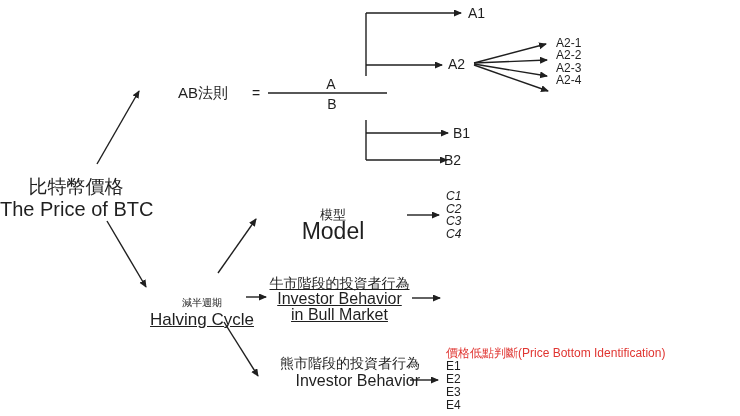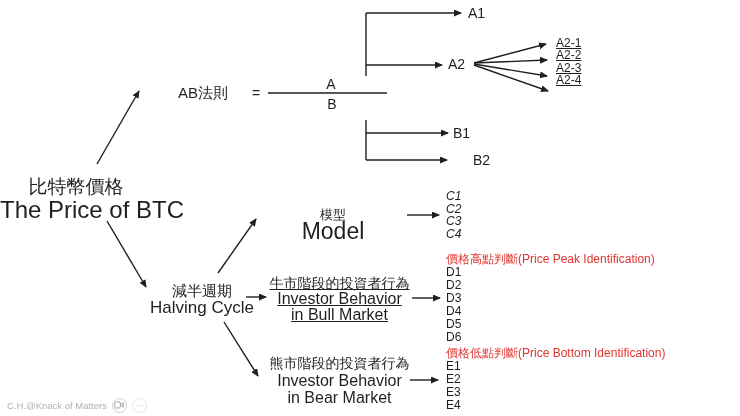--- a/index.html
+++ b/index.html
@@ -6,37 +6,37 @@
   .stage{
     position:relative;width:740px;height:416px;background:#ffffff;overflow:hidden;
     font-family:"Liberation Sans","DejaVu Sans",sans-serif;color:#1f1f1f;
   }
   .stage svg.connectors{position:absolute;left:0;top:0;}
   svg.connectors line{stroke:#1f1f1f;stroke-width:1.4;}
   .abs{position:absolute;white-space:nowrap;}
   .ctr{text-align:center;}
 
   .root-zh{font-size:19px;line-height:23px;}
-  .root-en{font-size:24px;line-height:23px;}
+  .root-en{font-size:20px;line-height:23px;}
 
   .ab-label{font-size:15px;line-height:14px;}
   .equals{font-size:14px;line-height:14px;}
   .frac{font-size:14px;line-height:14px;}
 
   .node-lg{font-size:14px;line-height:15px;}
-  .sub-sm{font-size:13px;line-height:15.5px;text-decoration:underline;}
+  .sub-sm{font-size:13px;line-height:15.5px;}
 
   .model-zh{font-size:13px;line-height:16px;margin-top:8px;}
   .model-en{font-size:23px;line-height:17px;}
 
   .beh-zh{font-size:14px;line-height:16px;}
   .beh-en{font-size:16px;line-height:16px;}
 
-  .halv-zh{font-size:15px;line-height:17px;}
-  .halv-en{font-size:17px;line-height:17px;}
+  .halv-zh{font-size:10px;line-height:17px;margin-top:12px;}
+  .halv-en{font-size:17px;line-height:17px;text-decoration:underline;}
 
   .bear-line{line-height:17px;}
 
   .list{font-size:12px;}
   .list .li{line-height:12.5px;}
   .dlist .li,.elist .li{line-height:13px;}
   .red-head{color:#e03531;font-size:12px;line-height:14px;}
 
   .watermark{
     position:absolute;left:7px;top:397px;height:16px;
@@ -102,21 +102,21 @@
 
   <div class="abs node-lg" style="left:468px;top:6px;">A1</div>
   <div class="abs node-lg" style="left:448px;top:57px;">A2</div>
   <div class="abs list sub-sm" style="left:556px;top:36.5px;">
     <div class="li">A2-1</div>
     <div class="li">A2-2</div>
     <div class="li">A2-3</div>
     <div class="li">A2-4</div>
   </div>
   <div class="abs node-lg" style="left:453px;top:125.5px;">B1</div>
-  <div class="abs node-lg" style="left:473px;top:152.5px;">B2</div>
+  <div class="abs node-lg" style="left:444px;top:152.5px;">B2</div>
 
   <div class="abs ctr" style="left:132px;top:282px;width:140px;">
     <div class="halv-zh">減半週期</div>
     <div class="halv-en">Halving Cycle</div>
   </div>
 
   <div class="abs ctr" style="left:283px;top:199px;width:100px;">
     <div class="model-zh">模型</div>
     <div class="model-en">Model</div>
   </div>
@@ -125,47 +125,27 @@
     <div class="li">C2</div>
     <div class="li">C3</div>
     <div class="li">C4</div>
   </div>
 
   <div class="abs ctr" style="left:259px;top:275px;width:161px;text-decoration:underline;">
     <div class="beh-zh">牛市階段的投資者行為</div>
     <div class="beh-en">Investor Behavior</div>
     <div class="beh-en">in Bull Market</div>
   </div>
-  <div class="abs list dlist" style="left:446px;top:252px;">
-    <div class="red-head">價格高點判斷(Price Peak Identification)</div>
-    <div class="li">D1</div>
-    <div class="li">D2</div>
-    <div class="li">D3</div>
-    <div class="li">D4</div>
-    <div class="li">D5</div>
-    <div class="li">D6</div>
-  </div>
 
-  <div class="abs ctr" style="left:259px;top:355px;width:161px;">
+  <div class="abs ctr" style="left:259px;top:355px;width:161px;text-align:right;">
     <div class="beh-zh bear-line">熊市階段的投資者行為</div>
     <div class="beh-en bear-line">Investor Behavior</div>
-    <div class="beh-en bear-line">in Bear Market</div>
   </div>
   <div class="abs list elist" style="left:446px;top:346px;">
     <div class="red-head">價格低點判斷(Price Bottom Identification)</div>
     <div class="li">E1</div>
     <div class="li">E2</div>
     <div class="li">E3</div>
     <div class="li">E4</div>
   </div>
 
-  <div class="watermark">
-    <span>C.H.@Knack of Matters</span>
-    <span class="wm-circle">
-      <svg width="10" height="8" viewBox="0 0 10 8" fill="none" stroke="#9b9b9b" stroke-width="0.9">
-        <rect x="0.7" y="1" width="5.6" height="6" rx="1.2"></rect>
-        <path d="M6.8 3.4 L9.3 1.8 V6.2 L6.8 4.6 Z"></path>
-      </svg>
-    </span>
-    <span class="wm-circle faint">⋯</span>
-  </div>
 
 </div>
 
 </body></html>

